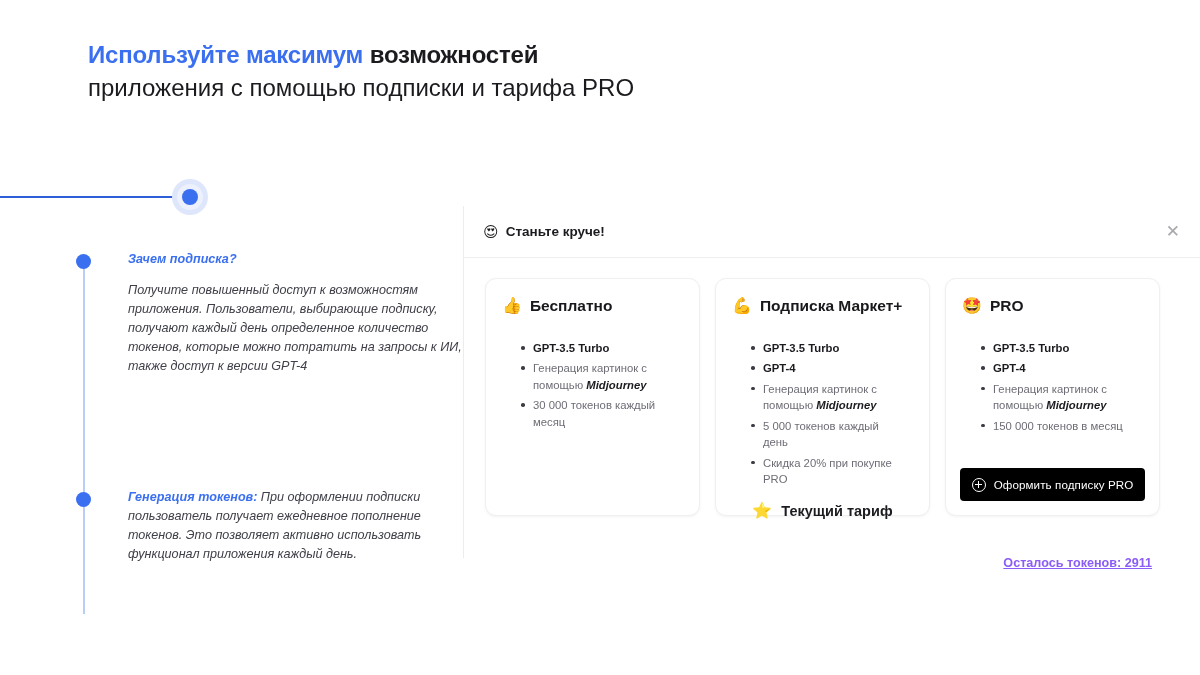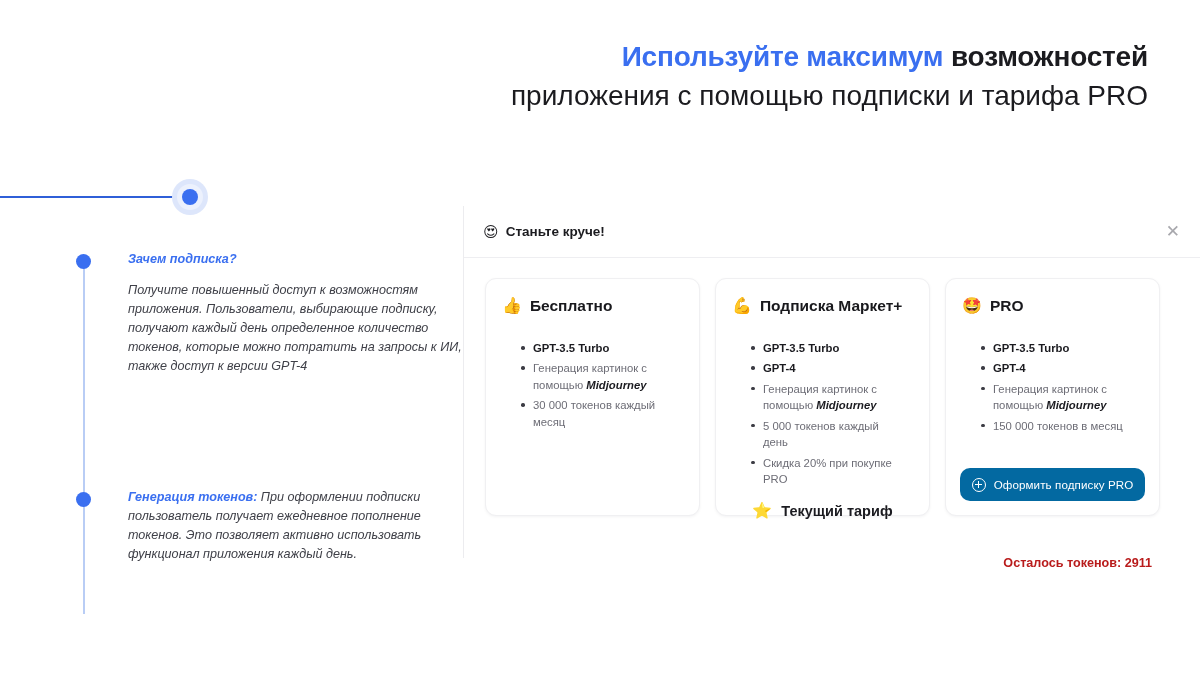--- a/index.html
+++ b/index.html
@@ -16,26 +16,25 @@
     overflow: hidden;
     position: relative;
   }
 
   
   .title {
     position: absolute;
     left: 88px;
     top: 38px;
     width: 1060px;
-    font-size: 28px;
+    font-size: 24px;
     line-height: 1.38;
     font-weight: 700;
     letter-spacing: -0.2px;
     color: #1b1b1f;
-    text-align: right;
   }
   .title .accent { color: #3a6ff0; }
   .title .line2 { font-weight: 400; letter-spacing: 0px; }
 
   
   .connector-line {
     position: absolute;
     left: 0;
     top: 196px;
     width: 182px;
@@ -224,24 +223,24 @@
     color: #1b1b20;
     padding-bottom: 10px;
   }
   .current-plan .star { font-size: 16px; line-height: 1; }
 
   .pro-button {
     display: flex;
     align-items: center;
     justify-content: center;
     gap: 8px;
-    background: #0369a1;
+    background: #000000;
     color: #ffffff;
     border: none;
-    border-radius: 10px;
+    border-radius: 4px;
     height: 33px;
     width: 100%;
     font-size: 11.6px;
     font-family: inherit;
     font-weight: 400;
     cursor: pointer;
     letter-spacing: 0.1px;
   }
   .plus-circle {
     width: 12px;
@@ -262,21 +261,22 @@
   .plus-circle::after {
     left: 5px; top: 2.5px; width: 1px; height: 7px;
   }
 
   .tokens-left {
     position: absolute;
     right: 48px;
     top: 556px;
     font-size: 12.6px;
     font-weight: 700;
-    color: #b91c1c;
+    color: #8b5cf6;
+    text-decoration: underline;
   }
 </style>
 </head>
 <body>
 
 <div class="title">
   <div class="line1">
     <span class="accent">Используйте максимум</span><span> возможностей</span>
   </div>
   <div class="line2">приложения с помощью подписки и тарифа PRO</div>

